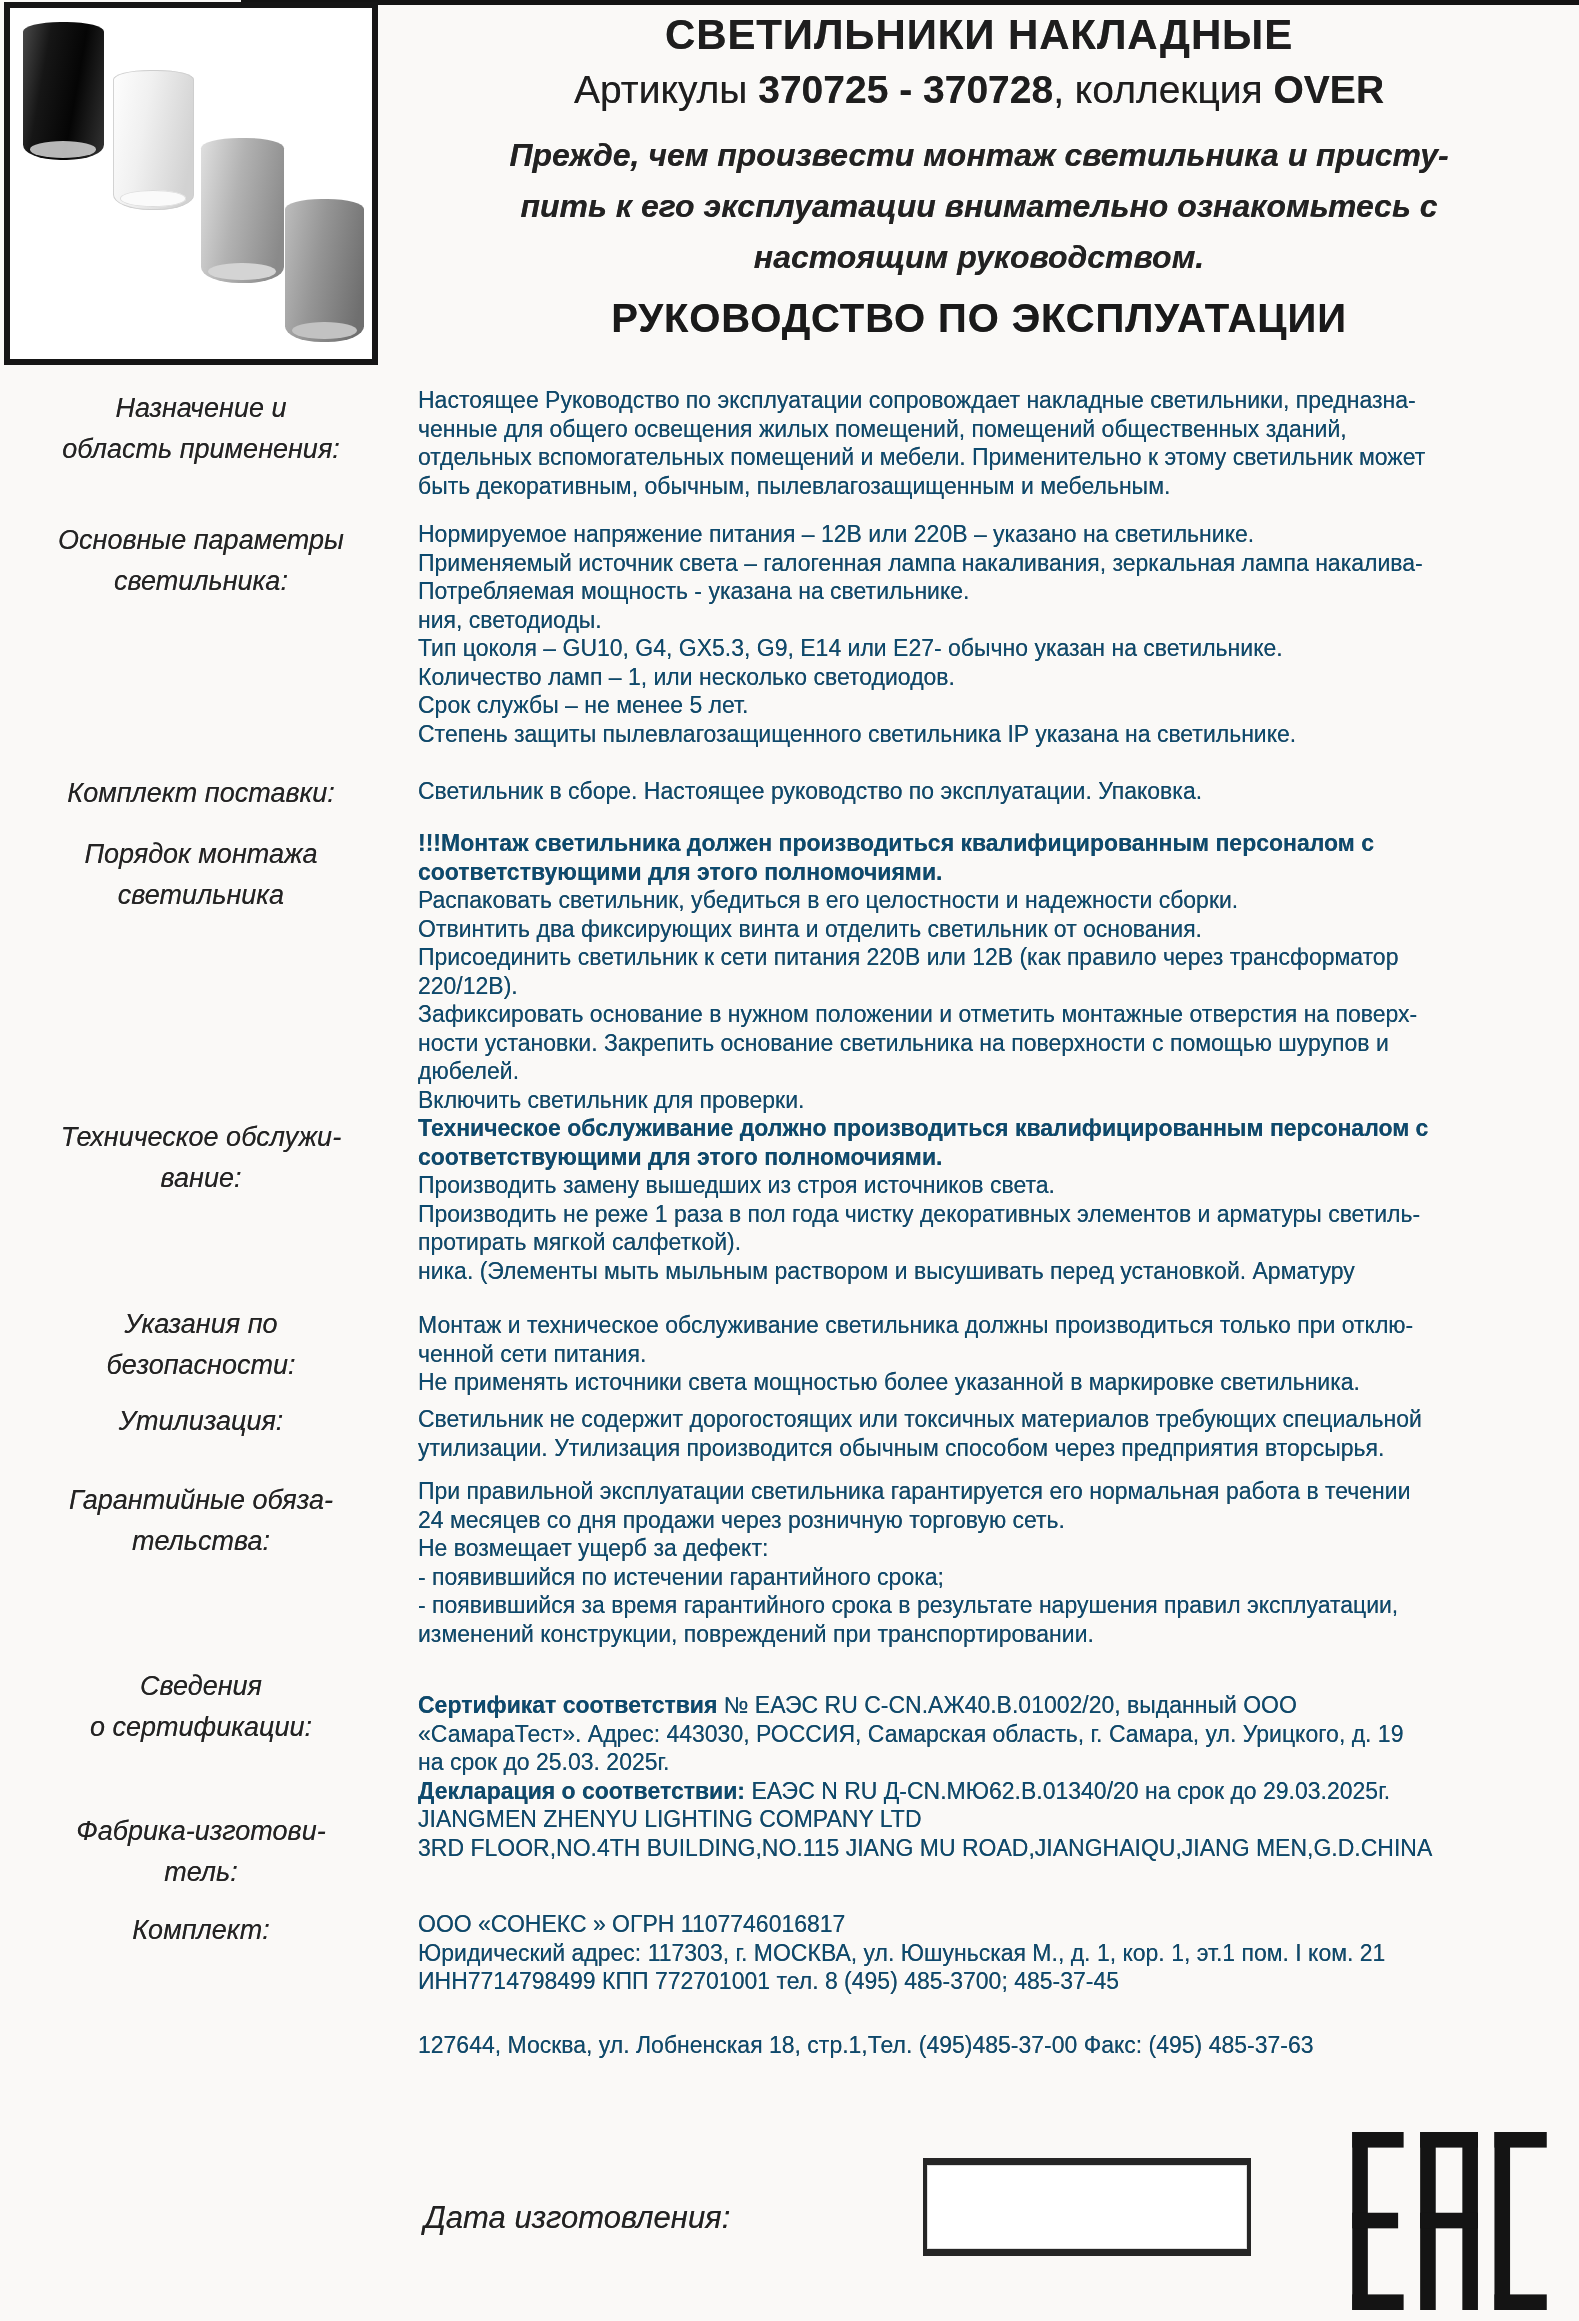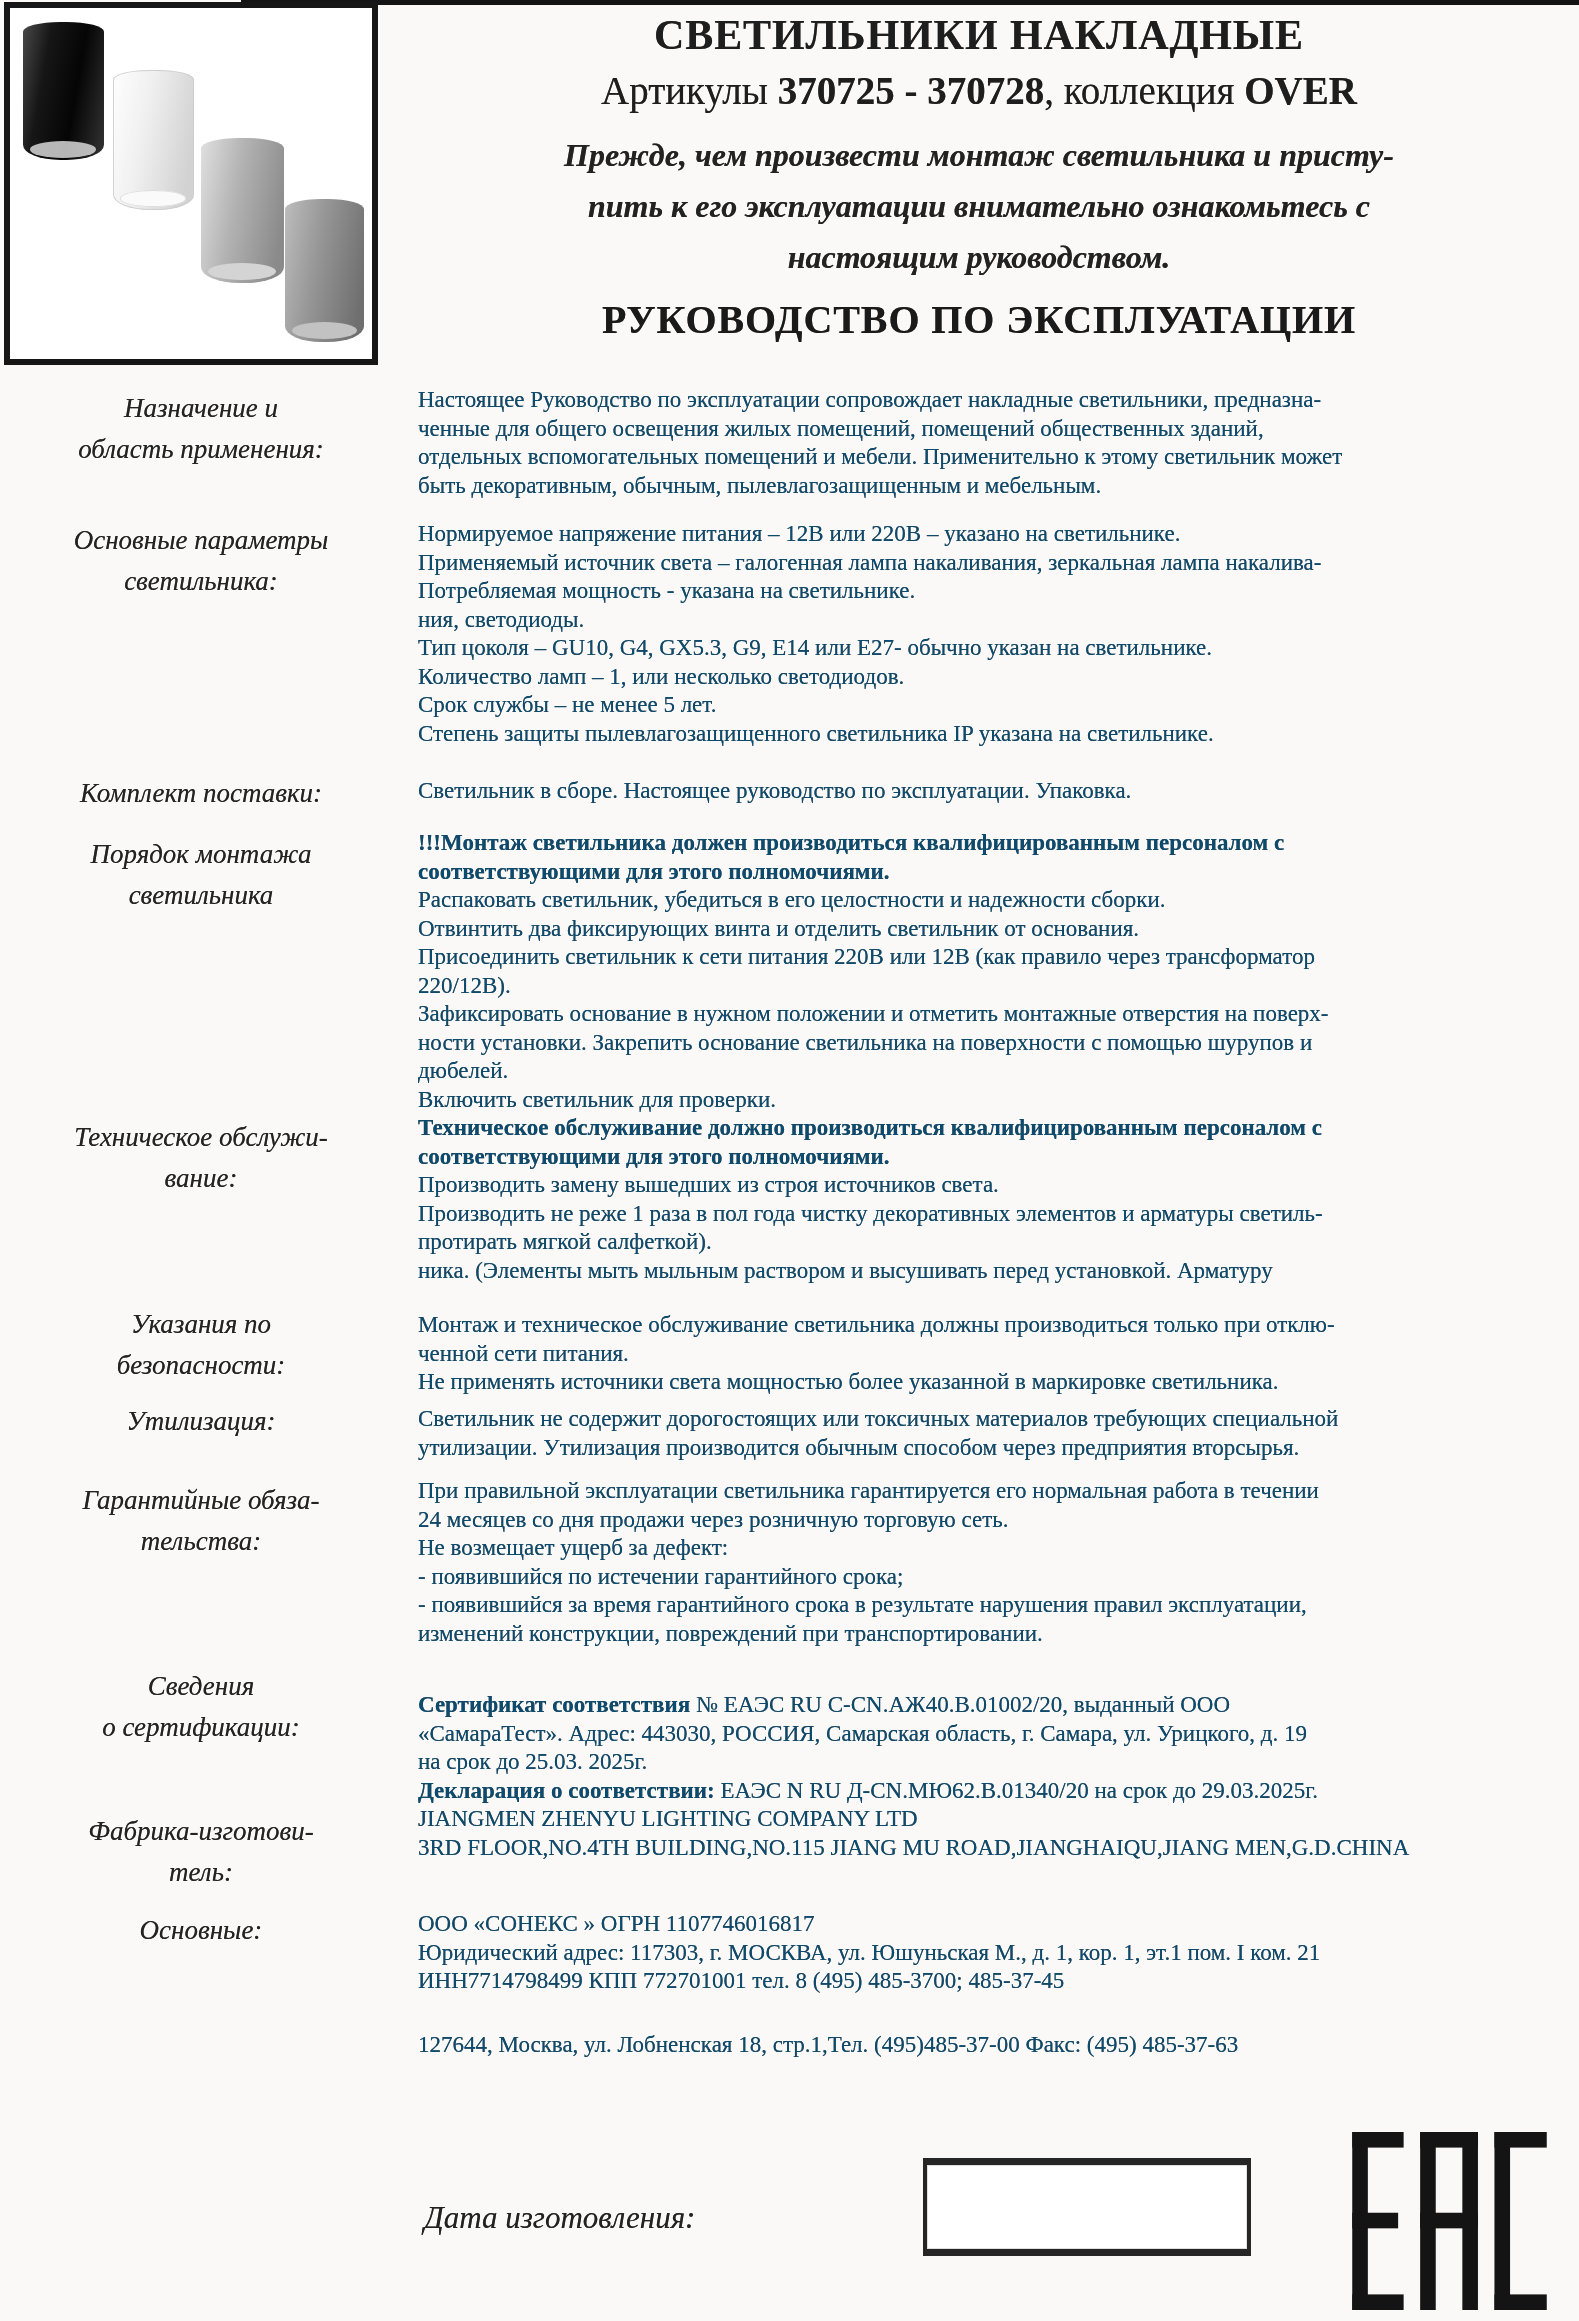--- a/index.html
+++ b/index.html
@@ -3,21 +3,21 @@
 <meta charset="utf-8">
 <style>
   html,body{margin:0;padding:0;}
   body{
     width:1580px;height:2322px;position:relative;
     background:#faf9f7;
     font-family:"Liberation Sans", sans-serif;
     color:#2b2b2b;
     overflow:hidden;
   }
-  .scan{ text-shadow:0 0 0.6px rgba(50,50,50,.75);font-family:Liberation Serif, serif; }
+  .scan{ text-shadow:0 0 0.6px rgba(50,50,50,.75); }
 
   
   #top-rule{position:absolute;left:241px;top:0;width:1339px;height:4.6px;background:#141414;}
 
   
   #photo-box{
     position:absolute;left:3.7px;top:1.8px;width:362px;height:351px;
     border:6.4px solid #161616;background:#ffffff;
   }
   .cyl{position:absolute;border-radius:46% 46% 46% 46% / 7% 7% 11% 11%;}
@@ -189,21 +189,21 @@
     </div>
     <div class="sec-label scan" style="top: 1811px;">
       <div>Фабрика-изготови-</div>
       <div>тель:</div>
     </div>
     <div class="sec-body scan" style="top: 1805px;">
       <div class="ln">JIANGMEN ZHENYU LIGHTING COMPANY LTD</div>
       <div class="ln">3RD FLOOR,NO.4TH BUILDING,NO.115 JIANG MU ROAD,JIANGHAIQU,JIANG MEN,G.D.CHINA</div>
     </div>
     <div class="sec-label scan" style="top: 1910px;">
-      <div>Основные:</div>
+      <div>Комплект:</div>
     </div>
     <div class="sec-body scan" style="top: 1910px;">
       <div class="ln">ООО «СОНЕКС » ОГРН 1107746016817</div>
       <div class="ln">Юридический адрес:  117303, г. МОСКВА, ул. Юшуньская М., д. 1, кор. 1, эт.1 пом. I ком. 21</div>
       <div class="ln">ИНН7714798499 КПП 772701001   тел. 8 (495) 485-3700; 485-37-45</div>
     </div>
     <div class="sec-body scan" style="top: 2031px;">
       <div class="ln">127644, Москва, ул. Лобненская 18, стр.1,Тел. (495)485-37-00 Факс: (495) 485-37-63</div>
     </div>
   </div>

